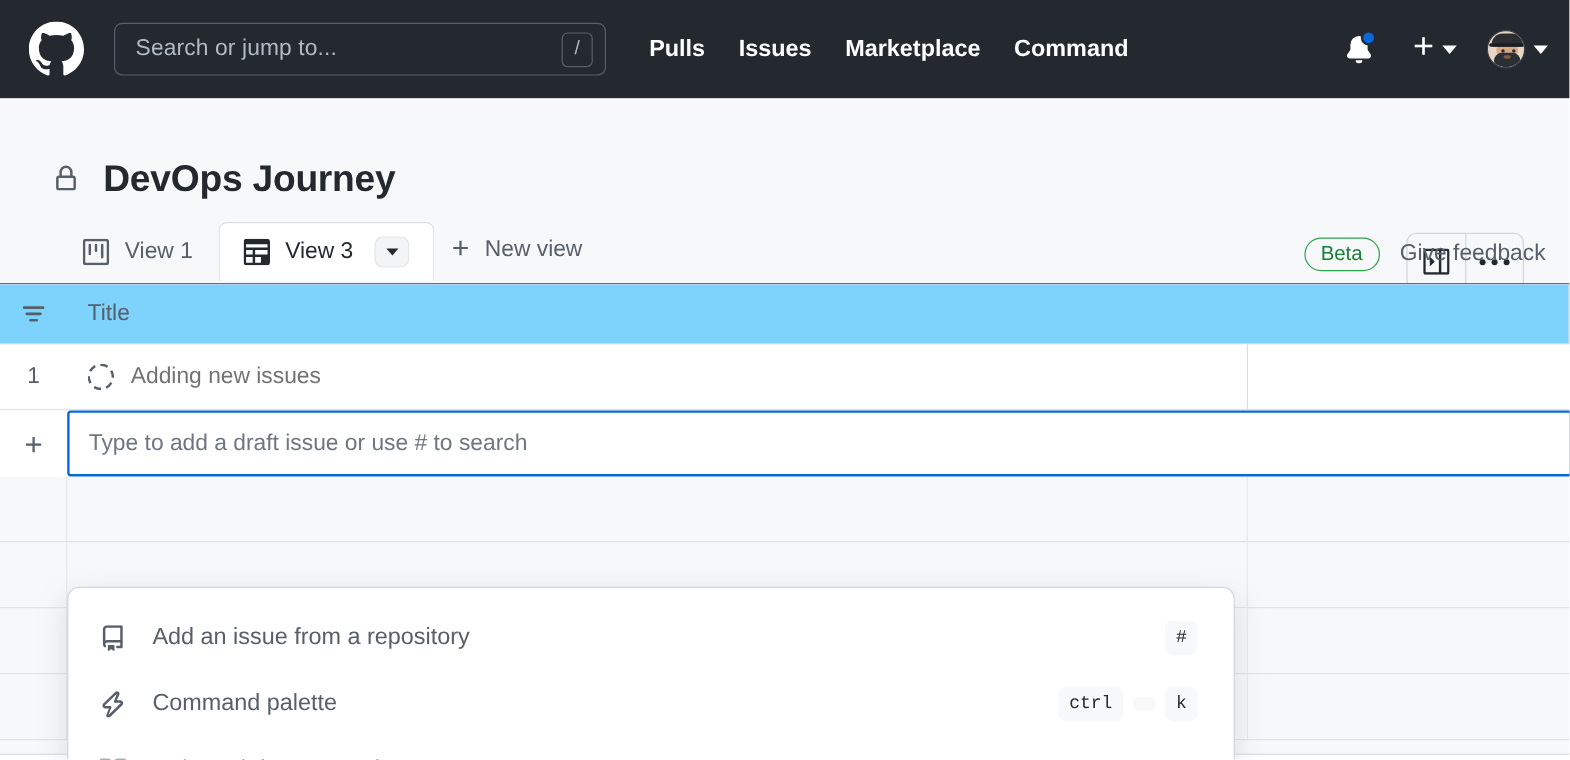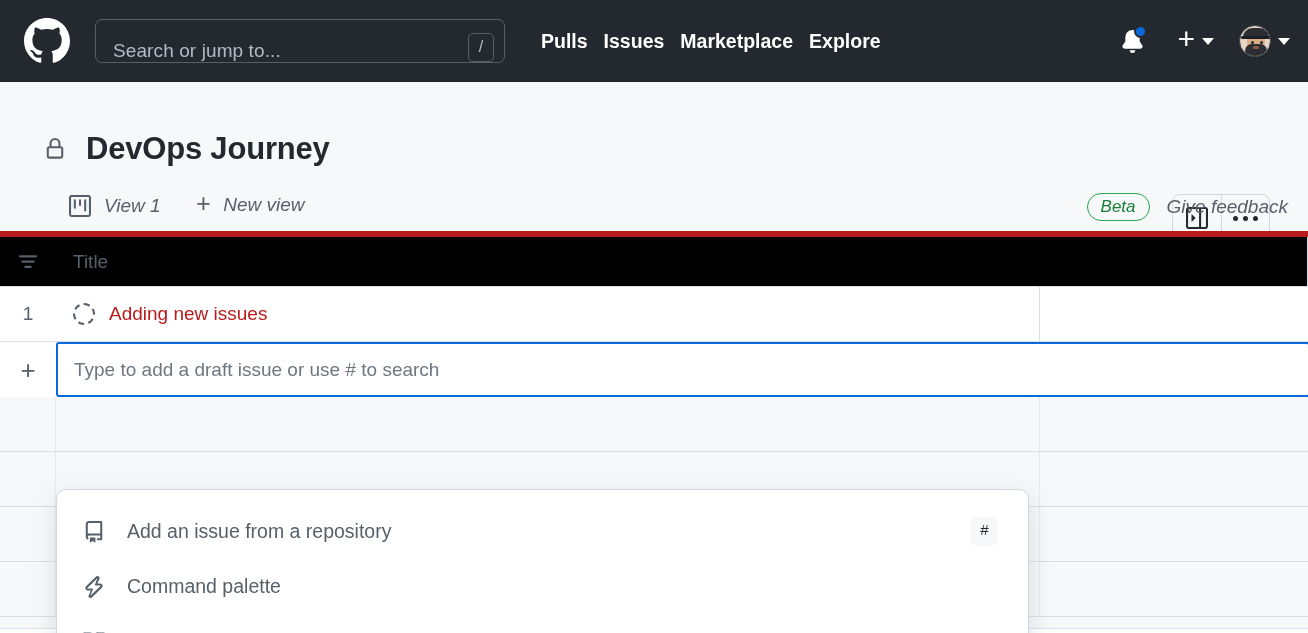--- a/index.html
+++ b/index.html
@@ -29,21 +29,21 @@
   }
   .gh-logo svg { width: 46px; height: 46px; display: block; }
 
   .search-box {
     margin-left: 25px;
     width: 410px;
     height: 44px;
     border: 1px solid #57606a;
     border-radius: 7px;
     display: flex;
-    align-items: flex-end;
+    align-items: center;
     padding: 0 10px 0 17px;
     background: transparent;
     cursor: text;
   }
   .search-placeholder {
     flex: 1;
     color: #b1bac4;
     font-size: 19px;
     letter-spacing: .1px;
     white-space: nowrap;
@@ -57,21 +57,21 @@
     line-height: 1;
     padding: 5px 9px 6px;
     min-width: 26px;
     text-align: center;
     font-family: "Liberation Sans", sans-serif;
   }
 
   .nav-links {
     display: flex;
     align-items: center;
-    gap: 16px;
+    gap: 28px;
     margin-left: 36px;
   }
   .nav-link {
     color: #ffffff;
     font-size: 19.5px;
     font-weight: bold;
     white-space: nowrap;
     cursor: pointer;
   }
 
@@ -213,24 +213,23 @@
   .kebab span {
     width: 5px; height: 5px; border-radius: 50%;
     background: #24292f;
   }
 
   
   .tabs-row {
     position: relative;
     height: 57px;
     display: flex;
-    align-items: flex-start;
+    align-items: center;
     padding-left: 48px;
-    border-bottom: 6px solid #b91c1c;
-    font-style: italic;
+    border-bottom: 1px solid #b91c1c;
   }
   .tab {
     display: flex;
     align-items: center;
     gap: 13px;
     height: 49px;
     padding: 0 20px;
     font-size: 19px;
     color: #57606a;
     cursor: pointer;
@@ -302,21 +301,21 @@
     background: #ffffff;
     position: relative;
   }
   .trow {
     display: flex;
     align-items: center;
     border-bottom: 1px solid #d8dee4;
     height: 55px;
     background: #ffffff;
   }
-  .trow.header { height: 50px; background: #000000; text-align: right; }
+  .trow.header { height: 50px; background: #7dd3fc; text-align: right; }
   .trow.empty { background: #f6f8fa; }
   .gutter {
     width: 56px;
     flex: 0 0 56px;
     height: 100%;
     display: flex;
     align-items: center;
     justify-content: center;
     font-size: 19px;
     color: #57606a;
@@ -344,21 +343,21 @@
     height: 100%;
     display: flex;
     align-items: center;
   }
   .draft-circle {
     width: 22px; height: 22px;
     border: 2px dashed #57606a;
     border-radius: 50%;
     flex: 0 0 auto;
   }
-  .row-title-text { color: #b91c1c; }
+  .row-title-text { color: #737373; }
 
   
   .addrow {
     display: flex;
     align-items: center;
     height: 55px;
     background: #ffffff;
     position: relative;
   }
   .add-plus {
@@ -448,21 +447,21 @@
 
   <div class="search-box">
     <span class="search-placeholder">Search or jump to...</span>
     <span class="kbd-slash">/</span>
   </div>
 
   <div class="nav-links">
     <a class="nav-link">Pulls</a>
     <a class="nav-link">Issues</a>
     <a class="nav-link">Marketplace</a>
-    <a class="nav-link">Explore</a>
+    <a class="nav-link">Command</a>
   </div>
 
   <div class="nav-right">
     <div class="bell-wrap">
       <svg viewBox="0 0 16 16" aria-hidden="true">
         <path d="M8 16a2 2 0 0 0 1.985-1.75c.017-.137-.097-.25-.235-.25h-3.5c-.138 0-.252.113-.235.25A2 2 0 0 0 8 16ZM3 5a5 5 0 0 1 10 0v2.947c0 .05.015.098.042.139l1.703 2.555A1.519 1.519 0 0 1 13.482 13H2.518a1.516 1.516 0 0 1-1.263-2.36l1.703-2.554A.255.255 0 0 0 3 7.947Z" fill="#ffffff"></path>
       </svg>
       <span class="bell-dot"></span>
     </div>
 
@@ -513,20 +512,29 @@
 
   <div class="tabs-row">
 
     <div class="tab">
       <svg viewBox="0 0 16 16" aria-hidden="true">
         <path fill="#57606a" d="M1.75 0h12.5C15.216 0 16 .784 16 1.75v12.5A1.75 1.75 0 0 1 14.25 16H1.75A1.75 1.75 0 0 1 0 14.25V1.75C0 .784.784 0 1.75 0ZM1.5 1.75v12.5c0 .138.112.25.25.25h12.5a.25.25 0 0 0 .25-.25V1.75a.25.25 0 0 0-.25-.25H1.75a.25.25 0 0 0-.25.25ZM11.75 3a.75.75 0 0 1 .75.75v7.5a.75.75 0 0 1-1.5 0v-7.5a.75.75 0 0 1 .75-.75Zm-8.25.75a.75.75 0 0 1 1.5 0v5.5a.75.75 0 0 1-1.5 0ZM8 3a.75.75 0 0 1 .75.75v3.5a.75.75 0 0 1-1.5 0v-3.5A.75.75 0 0 1 8 3Z"></path>
       </svg>
       <span>View 1</span>
     </div>
 
+    <div class="tab active">
+      <svg viewBox="0 0 16 16" aria-hidden="true">
+        <path fill="#24292f" d="M1.75 0h12.5C15.216 0 16 .784 16 1.75v12.5A1.75 1.75 0 0 1 14.25 16H1.75A1.75 1.75 0 0 1 0 14.25V1.75C0 .784.784 0 1.75 0ZM1.5 3.5v1.75h13V3.5a.25.25 0 0 0-.25-.25H1.75a.25.25 0 0 0-.25.25Zm0 3.25V9.5h4V6.75Zm5.5 0V9.5h7.5V6.75Zm-5.5 4.25v3.25c0 .138.112.25.25.25H5.5V11Zm5.5 0v3.5h3.25a.25.25 0 0 0 .25-.25V11Z"></path>
+      </svg>
+      <span>View 3</span>
+      <span class="tab-caret-btn">
+        <span class="caret-dk"></span>
+      </span>
+    </div>
 
     <div class="newview">
       <span class="plus">+</span>
       <span>New view</span>
     </div>
 
     <div class="tabs-right">
       <span class="beta-badge">Beta</span>
       <span class="feedback-link">Give feedback</span>
     </div>
@@ -594,20 +602,25 @@
       </span>
     </div>
 
     <div class="dd-item">
       <span class="dd-ico">
         <svg viewBox="0 0 16 16" aria-hidden="true">
           <path fill="#57606a" d="M9.504.43a1.516 1.516 0 0 1 2.437 1.713L10.415 5.5h2.123c1.57 0 2.346 1.909 1.22 3.004l-7.34 7.142a1.249 1.249 0 0 1-.871.354h-.302a1.25 1.25 0 0 1-1.157-1.723L5.633 10.5H3.462c-1.57 0-2.346-1.909-1.22-3.004ZM10.5 1.569l-7.34 7.143a.25.25 0 0 0 .174.288h3.067a.75.75 0 0 1 .696 1.03L5.36 14.43l7.34-7.143a.25.25 0 0 0-.174-.288H9.46a.75.75 0 0 1-.696-1.03Z"></path>
         </svg>
       </span>
       <span class="dd-label">Command palette</span>
+      <span class="dd-keys">
+        <span class="kbd">ctrl</span>
+        <span class="kbd-sep"></span>
+        <span class="kbd">k</span>
+      </span>
     </div>
 
     <div class="dd-item">
       <span class="dd-ico">
         <svg viewBox="0 0 16 16" aria-hidden="true">
           <path fill="#57606a" d="M0 1.75A.75.75 0 0 1 .75 1h4.253c1.227 0 2.317.59 3 1.501A3.743 3.743 0 0 1 11.006 1h4.245a.75.75 0 0 1 .75.75v10.5a.75.75 0 0 1-.75.75h-4.507a2.25 2.25 0 0 0-1.591.659l-.622.621a.75.75 0 0 1-1.06 0l-.622-.621A2.25 2.25 0 0 0 5.258 13H.75a.75.75 0 0 1-.75-.75Zm7.251 10.324.004-5.073-.002-2.253A2.25 2.25 0 0 0 5.003 2.5H1.5v9h3.757a3.75 3.75 0 0 1 1.994.574ZM8.755 4.75l-.004 7.322a3.752 3.752 0 0 1 1.992-.572H14.5v-9h-3.495a2.25 2.25 0 0 0-2.25 2.25Z"></path>
         </svg>
       </span>
       <span class="dd-label">Help and documentation</span>
       <span class="dd-keys"></span>

